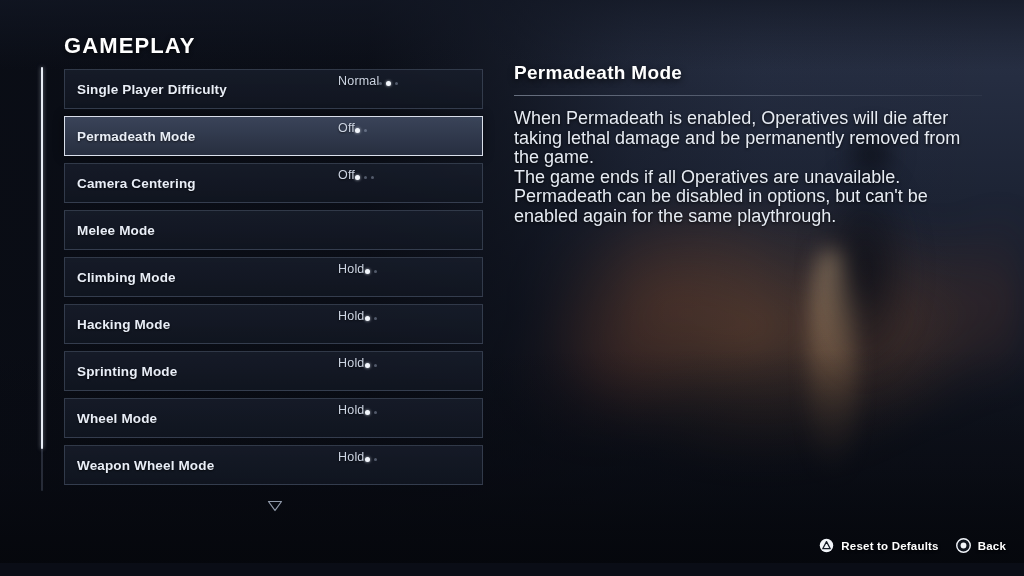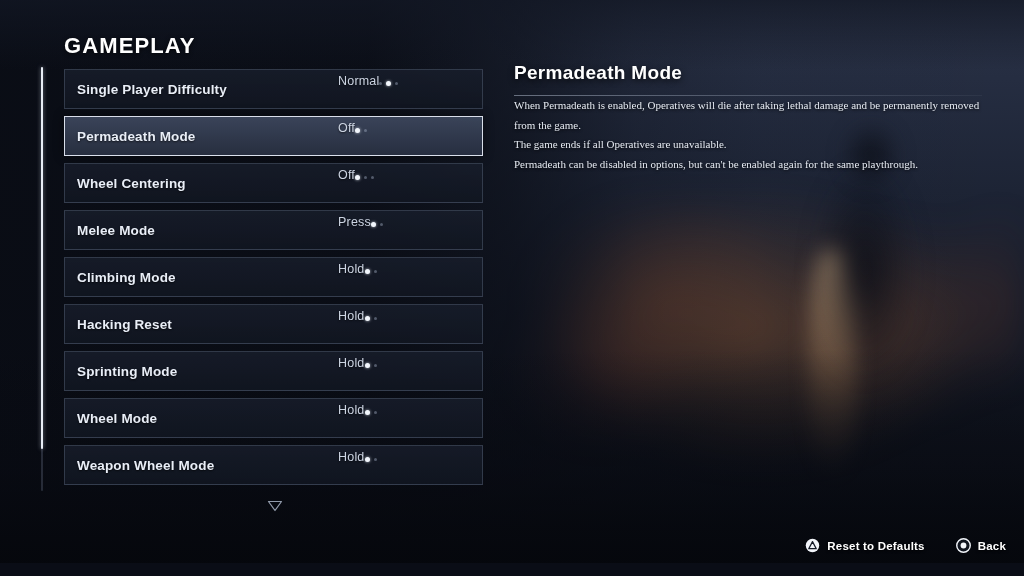--- a/index.html
+++ b/index.html
@@ -197,36 +197,36 @@
     color:#ffffff;
     letter-spacing:0.3px;
     text-shadow:0 2px 6px rgba(0,0,0,0.75);
   }
   #detail-divider {
     margin-top:11px;
     height:1px;
     background:linear-gradient(90deg, rgba(205,216,235,0.45), rgba(205,216,235,0.05));
   }
   #detail-body {
-    font-size:11px;
+    margin-top:13px;
+    font-size:18px;
     line-height:19.5px;
     color:#e6ebf3;
     text-shadow:0 1px 3px rgba(0,0,0,0.8);
     white-space:pre-wrap;
-    font-family:Liberation Serif, serif;
   }
   .detail-gap { height:19px; }
 
   
   #footer {
     position:absolute;
     right:18px; bottom:10px;
     display:flex;
     align-items:center;
-    gap:31px;
+    gap:17px;
   }
   .prompt {
     display:flex;
     align-items:center;
     gap:7px;
   }
   .prompt-label {
     font-size:11.5px;
     font-weight:bold;
     color:#ffffff;
@@ -271,52 +271,45 @@
         <div class="row-label">Permadeath Mode</div>
         <div class="row-value-wrap">
           <div class="row-value">Off</div>
           <div class="dots">
             <span class="dot active"></span>
             <span class="dot"></span>
           </div>
         </div>
       </div>
       <div class="row">
-        <div class="row-label">Wheel Centering</div>
+        <div class="row-label">Camera Centering</div>
         <div class="row-value-wrap">
           <div class="row-value">Off</div>
           <div class="dots">
             <span class="dot active"></span>
             <span class="dot"></span>
             <span class="dot"></span>
           </div>
         </div>
       </div>
       <div class="row">
         <div class="row-label">Melee Mode</div>
-        <div class="row-value-wrap">
-          <div class="row-value">Press</div>
-          <div class="dots">
-            <span class="dot active"></span>
-            <span class="dot"></span>
-          </div>
-        </div>
       </div>
       <div class="row">
         <div class="row-label">Climbing Mode</div>
         <div class="row-value-wrap">
           <div class="row-value">Hold</div>
           <div class="dots">
             <span class="dot active"></span>
             <span class="dot"></span>
           </div>
         </div>
       </div>
       <div class="row">
-        <div class="row-label">Hacking Reset</div>
+        <div class="row-label">Hacking Mode</div>
         <div class="row-value-wrap">
           <div class="row-value">Hold</div>
           <div class="dots">
             <span class="dot active"></span>
             <span class="dot"></span>
           </div>
         </div>
       </div>
       <div class="row">
         <div class="row-label">Sprinting Mode</div>

